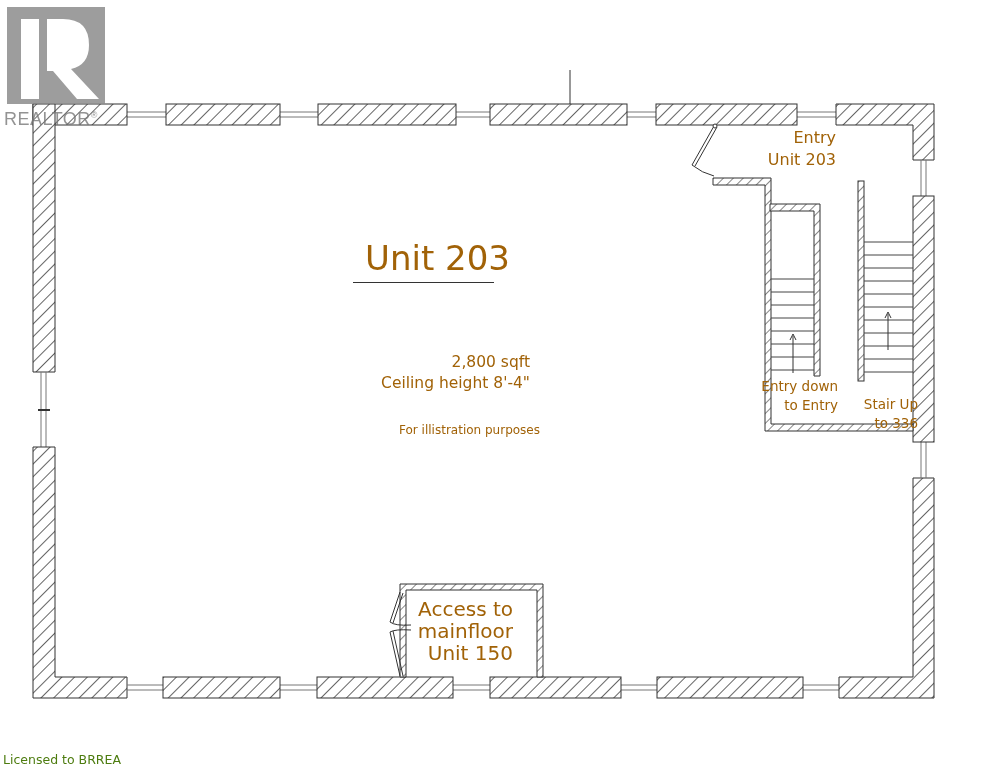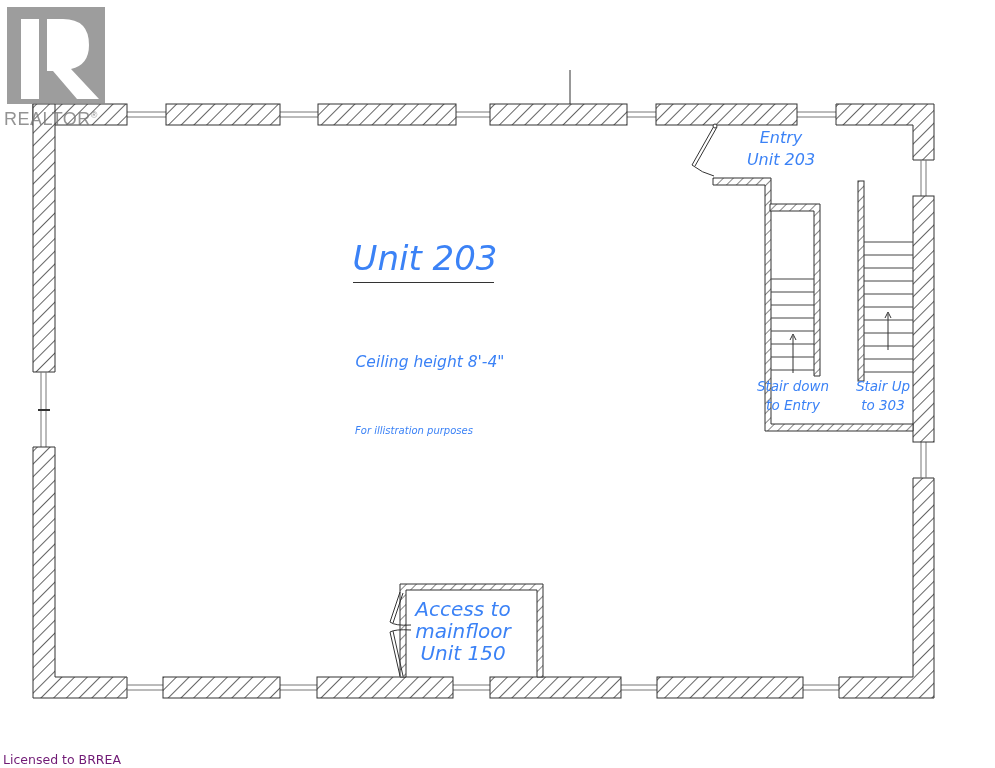--- a/index.html
+++ b/index.html
@@ -1,30 +1,30 @@
 <!DOCTYPE html>
 <html><head>
 <meta charset="utf-8">
 <style>
   html, body { margin: 0; padding: 0; background: #ffffff; }
   body { width: 995px; height: 768px; position: relative; overflow: hidden; font-family: "DejaVu Sans", sans-serif; }
   #plan { position: absolute; left: 0; top: 0; }
-  .lbl { position: absolute; color: #3b82f6; text-align: center; white-space: nowrap; font-family: "DejaVu Sans", sans-serif; font-style: italic; }
+  .lbl { position: absolute; color: #a16207; text-align: right; white-space: nowrap; font-family: "DejaVu Sans", sans-serif; }
   .title { left: 340px; top: 238px; width: 170px; font-size: 34px; letter-spacing: 0px; }
   .title-ul { position: absolute; left: 353px; top: 282px; width: 141px; height: 1px; background: #333; }
   .area { left: 330px; top: 352px; width: 200px; font-size: 15.5px; line-height: 21px; }
-  .note { left: 304px; top: 422px; width: 220px; font-size: 10px; line-height: 17px; }
+  .note { left: 320px; top: 422px; width: 220px; font-size: 12px; line-height: 17px; }
   .entry { left: 726px; top: 127px; width: 110px; font-size: 16px; line-height: 22px; }
   .stairdown { left: 748px; top: 377px; width: 90px; font-size: 13.5px; line-height: 19px; }
-  .stairup { left: 848px; top: 377px; width: 70px; font-size: 13.5px; line-height: 19px; }
+  .stairup { left: 848px; top: 395px; width: 70px; font-size: 13.5px; line-height: 19px; }
   .access { left: 413px; top: 598px; width: 100px; font-size: 20px; line-height: 22px; }
   .logo { position: absolute; left: 7px; top: 7px; width: 98px; height: 97px; background: rgba(140,140,140,0.85); }
   .logo-r { position: absolute; left: 0; top: 0; }
   .logo-text { position: absolute; left: 4px; top: 109px; font-size: 18px; color: rgba(120,120,120,0.8); letter-spacing: 0.5px; font-family: Liberation Sans, sans-serif; }
-  .license { position: absolute; left: 3px; top: 752px; font-size: 12.5px; color: #701a75; font-family: "DejaVu Sans", sans-serif; }
+  .license { position: absolute; left: 3px; top: 752px; font-size: 12.5px; color: #4d7c0f; font-family: "DejaVu Sans", sans-serif; }
 </style>
 </head>
 <body>
 
 <svg id="plan" width="995" height="768" viewBox="0 0 995 768" xmlns="http://www.w3.org/2000/svg">
   <defs>
     <pattern id="hatch" patternUnits="userSpaceOnUse" width="9" height="9" patternTransform="rotate(45)">
       <rect width="9" height="9" fill="#ffffff"></rect>
       <line x1="0" y1="0" x2="0" y2="9" stroke="#222" stroke-width="1.4"></line>
     </pattern>
@@ -164,40 +164,41 @@
     <rect x="14" y="12" width="18" height="80" fill="#fff"></rect>
     <path d="M40,12 H56 Q82,12 82,38 Q82,58 64,62 L92,92 H70 L46,64 H40 Z" fill="#fff"></path>
   </svg>
 </div>
 <div class="logo-text"><span>REALTOR</span><sup style="font-size:9px">®</sup></div>
 
 <div class="lbl title">Unit 203</div>
 <div class="title-ul"></div>
 
 <div class="lbl area">
+  <div>2,800 sqft</div>
   <div>Ceiling height 8'-4"</div>
 </div>
 
 <div class="lbl note">
   <div>For illistration purposes</div>
 </div>
 
 <div class="lbl entry">
   <div>Entry</div>
   <div>Unit 203</div>
 </div>
 
 <div class="lbl stairdown">
-  <div>Stair down</div>
+  <div>Entry down</div>
   <div>to Entry</div>
 </div>
 
 <div class="lbl stairup">
   <div>Stair Up</div>
-  <div>to 303</div>
+  <div>to 336</div>
 </div>
 
 <div class="lbl access">
   <div>Access to</div>
   <div>mainfloor</div>
   <div>Unit 150</div>
 </div>
 
 <div class="license">Licensed to BRREA</div>
 

